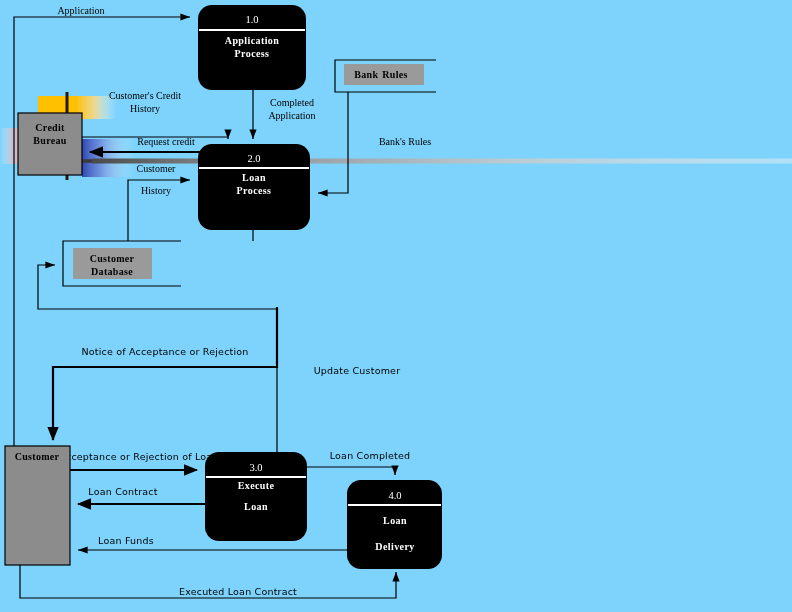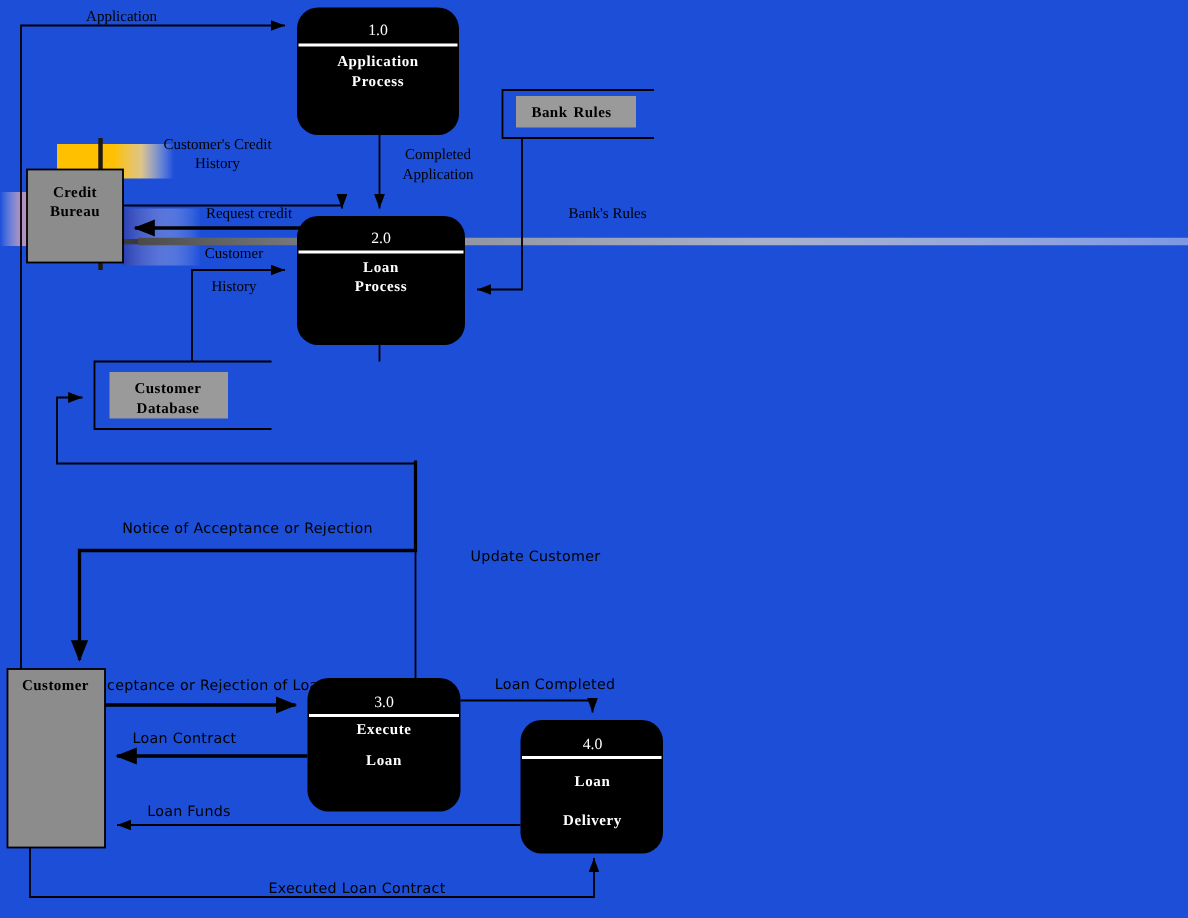--- a/index.html
+++ b/index.html
@@ -10,21 +10,21 @@
   body {
     width: 792px;
     height: 612px;
     overflow: hidden;
     font-family: "Liberation Serif", "DejaVu Serif", serif;
   }
   #diagram-root {
     position: relative;
     width: 792px;
     height: 612px;
-    background: #1d4ed8;
+    background: #7dd3fc;
   }
   svg#dfd {
     position: absolute;
     left: 0;
     top: 0;
     width: 792px;
     height: 612px;
     display: block;
   }
   .flow-line {

